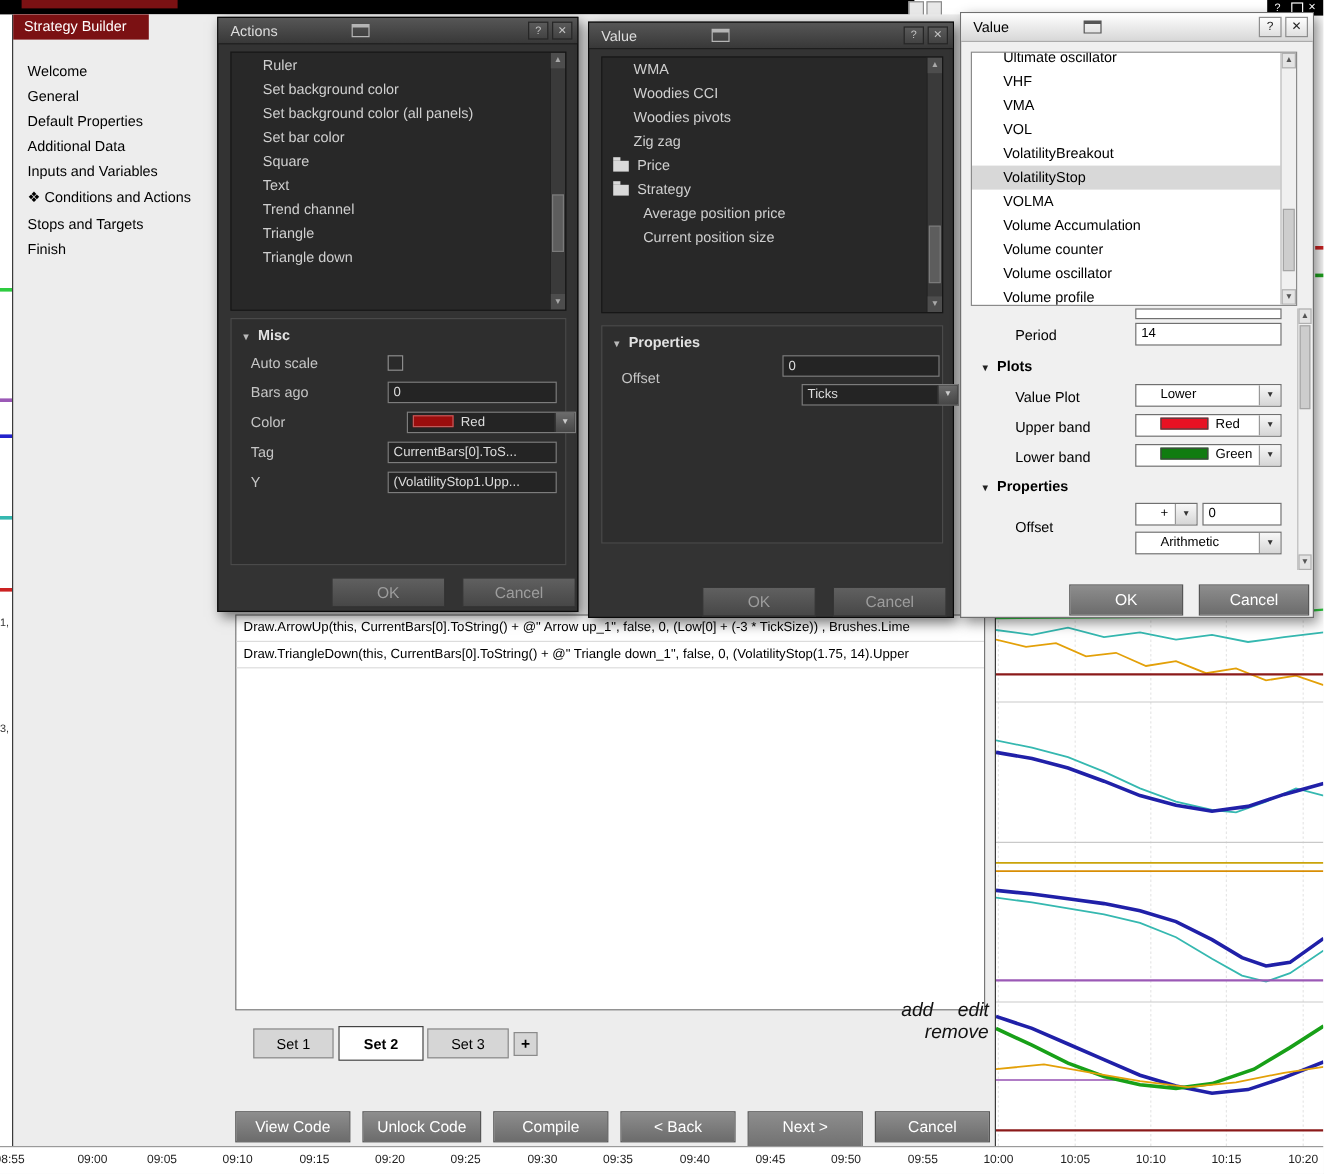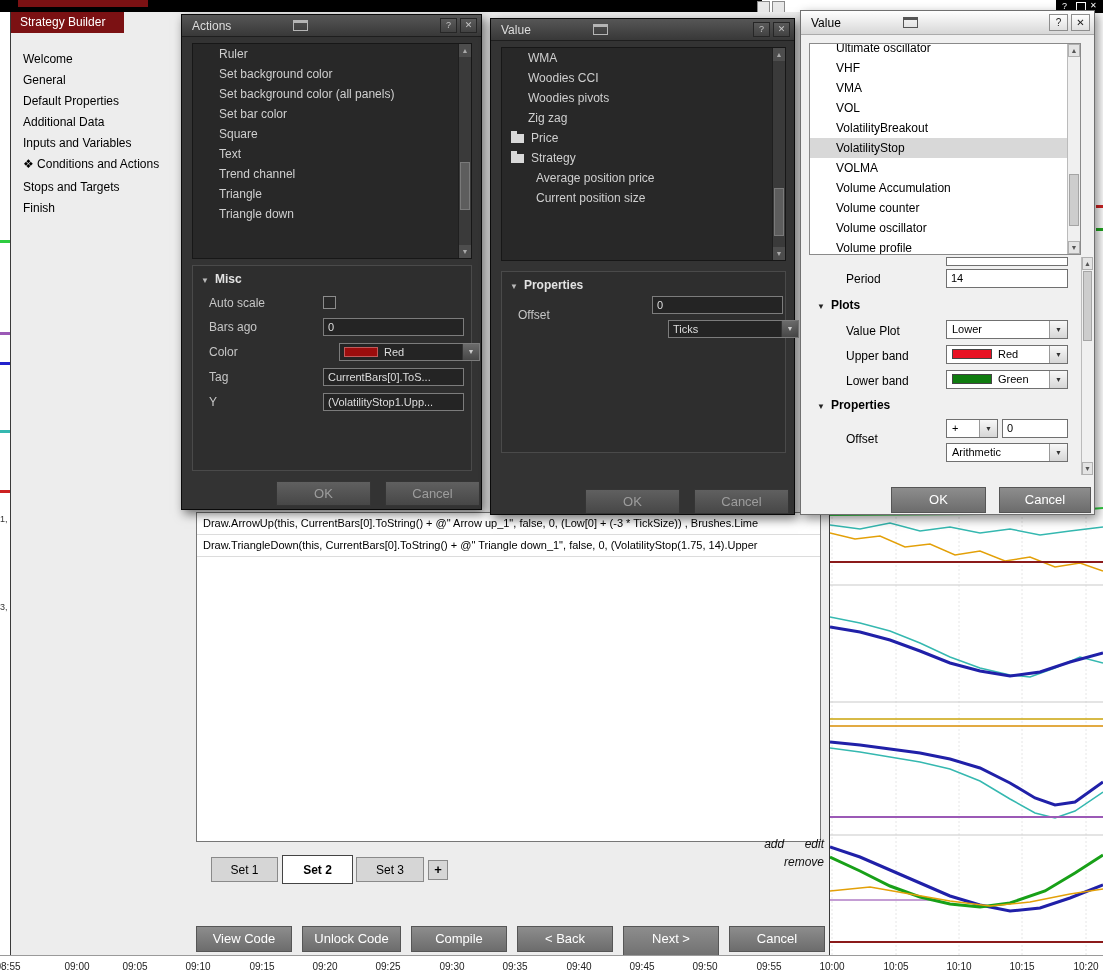--- a/index.html
+++ b/index.html
@@ -47,21 +47,21 @@
               font-size:10px;line-height:15px;text-align:center;margin-left:3px;box-sizing:border-box;}
   .list-light{position:absolute;background:#fff;border:1px solid #8a8a8a;color:#000;font-size:12px;overflow:hidden;box-sizing:border-box;}
   .li-light{height:20px;line-height:20px;padding-left:26px;white-space:nowrap;}
   .li-light.selected{background:#d8d8d8;}
   .lbl-light{position:absolute;color:#000;font-size:12px;white-space:nowrap;}
   .hdr-light{position:absolute;color:#000;font-size:12px;font-weight:bold;white-space:nowrap;}
   .tri-l{color:#222;font-size:8px;margin-right:6px;font-weight:normal;}
   .inp-light{position:absolute;background:#fff;border:1px solid #707070;color:#000;font-size:11px;height:19px;
              line-height:17px;padding:0 4px;box-sizing:border-box;overflow:hidden;}
   .sel-light{position:absolute;background:#fff;border:1px solid #707070;color:#000;font-size:11px;height:19px;
-             line-height:17px;padding:0 20px 0 5px;box-sizing:border-box;white-space:nowrap;overflow:hidden;}
+             line-height:17px;padding:0 20px 0 20px;box-sizing:border-box;white-space:nowrap;overflow:hidden;}
   .dd-light{position:absolute;right:0;top:0;bottom:0;width:17px;background:linear-gradient(#f8f8f8,#d6d6d6);
             border-left:1px solid #999;color:#333;font-size:7px;text-align:center;line-height:17px;}
   .sb-light{position:absolute;background:#f0f0f0;border-left:1px solid #bbb;box-sizing:border-box;}
   .sb-light .ar{position:absolute;left:0;right:0;height:13px;background:#e4e4e4;border:1px solid #b0b0b0;color:#555;
                 font-size:7px;text-align:center;line-height:11px;box-sizing:border-box;}
   .sb-light .ar.dn{bottom:0;}
   .sb-light .th{position:absolute;left:1px;right:1px;background:#cdcdcd;border:1px solid #a5a5a5;box-sizing:border-box;}
   .btn-gray{position:absolute;background:linear-gradient(#8d8d8d,#6c6c6c);border:1px solid #565656;color:#fff;
             font-size:13px;text-align:center;line-height:24px;box-sizing:border-box;}
 
@@ -74,21 +74,21 @@
   .folder::before{content:"";position:absolute;top:-3px;left:0;width:6px;height:3px;background:#d9d9d9;}
 
   
   #sb-window{position:absolute;left:10px;top:12px;width:820px;height:943px;background:#ededed;
              border-left:1px solid #3a3a3a;border-right:1px solid #3a3a3a;box-sizing:border-box;}
   .sb-title{position:absolute;left:0;top:0;width:113px;height:21px;background:#7b1113;color:#fff;font-size:12px;
             line-height:21px;padding-left:9px;box-sizing:border-box;white-space:nowrap;}
   .nav-item{position:absolute;left:4px;width:172px;height:20px;line-height:20px;padding-left:8px;font-size:12px;color:#000;white-space:nowrap;}
   .code-panel{position:absolute;left:185px;top:500px;width:625px;height:330px;background:#fff;border:1px solid #777;box-sizing:border-box;overflow:hidden;}
   .code-line{height:21px;line-height:21px;border-bottom:1px solid #dcdcdc;font-size:11px;padding:0 6px;color:#000;white-space:nowrap;overflow:hidden;}
-  .lnk{font-style:italic;font-size:12px;color:#111;margin-left:16px;}
+  .lnk{font-style:italic;font-size:16px;color:#111;margin-left:16px;}
   .tab{position:absolute;top:845px;height:25px;background:#d6d6d6;border:1px solid #8a8a8a;color:#000;font-size:12px;
        text-align:center;line-height:25px;box-sizing:border-box;}
   .tab.active{top:843px;height:29px;background:#fff;font-weight:bold;border-color:#444;line-height:29px;}
   .tab-add{position:absolute;top:848px;width:20px;height:20px;background:#d6d6d6;border:1px solid #8a8a8a;color:#000;
            font-size:13px;text-align:center;line-height:18px;box-sizing:border-box;font-weight:bold;}
 
   
   #bg-chart{position:absolute;left:830px;top:505px;width:273px;height:450px;background:#fff;}
   #time-axis{position:absolute;left:0;top:955px;width:1103px;height:23px;background:#fff;border-top:1px solid #9a9a9a;box-sizing:border-box;}
   .tl{position:absolute;top:5px;transform:translateX(-50%);font-size:10px;color:#222;white-space:nowrap;}

